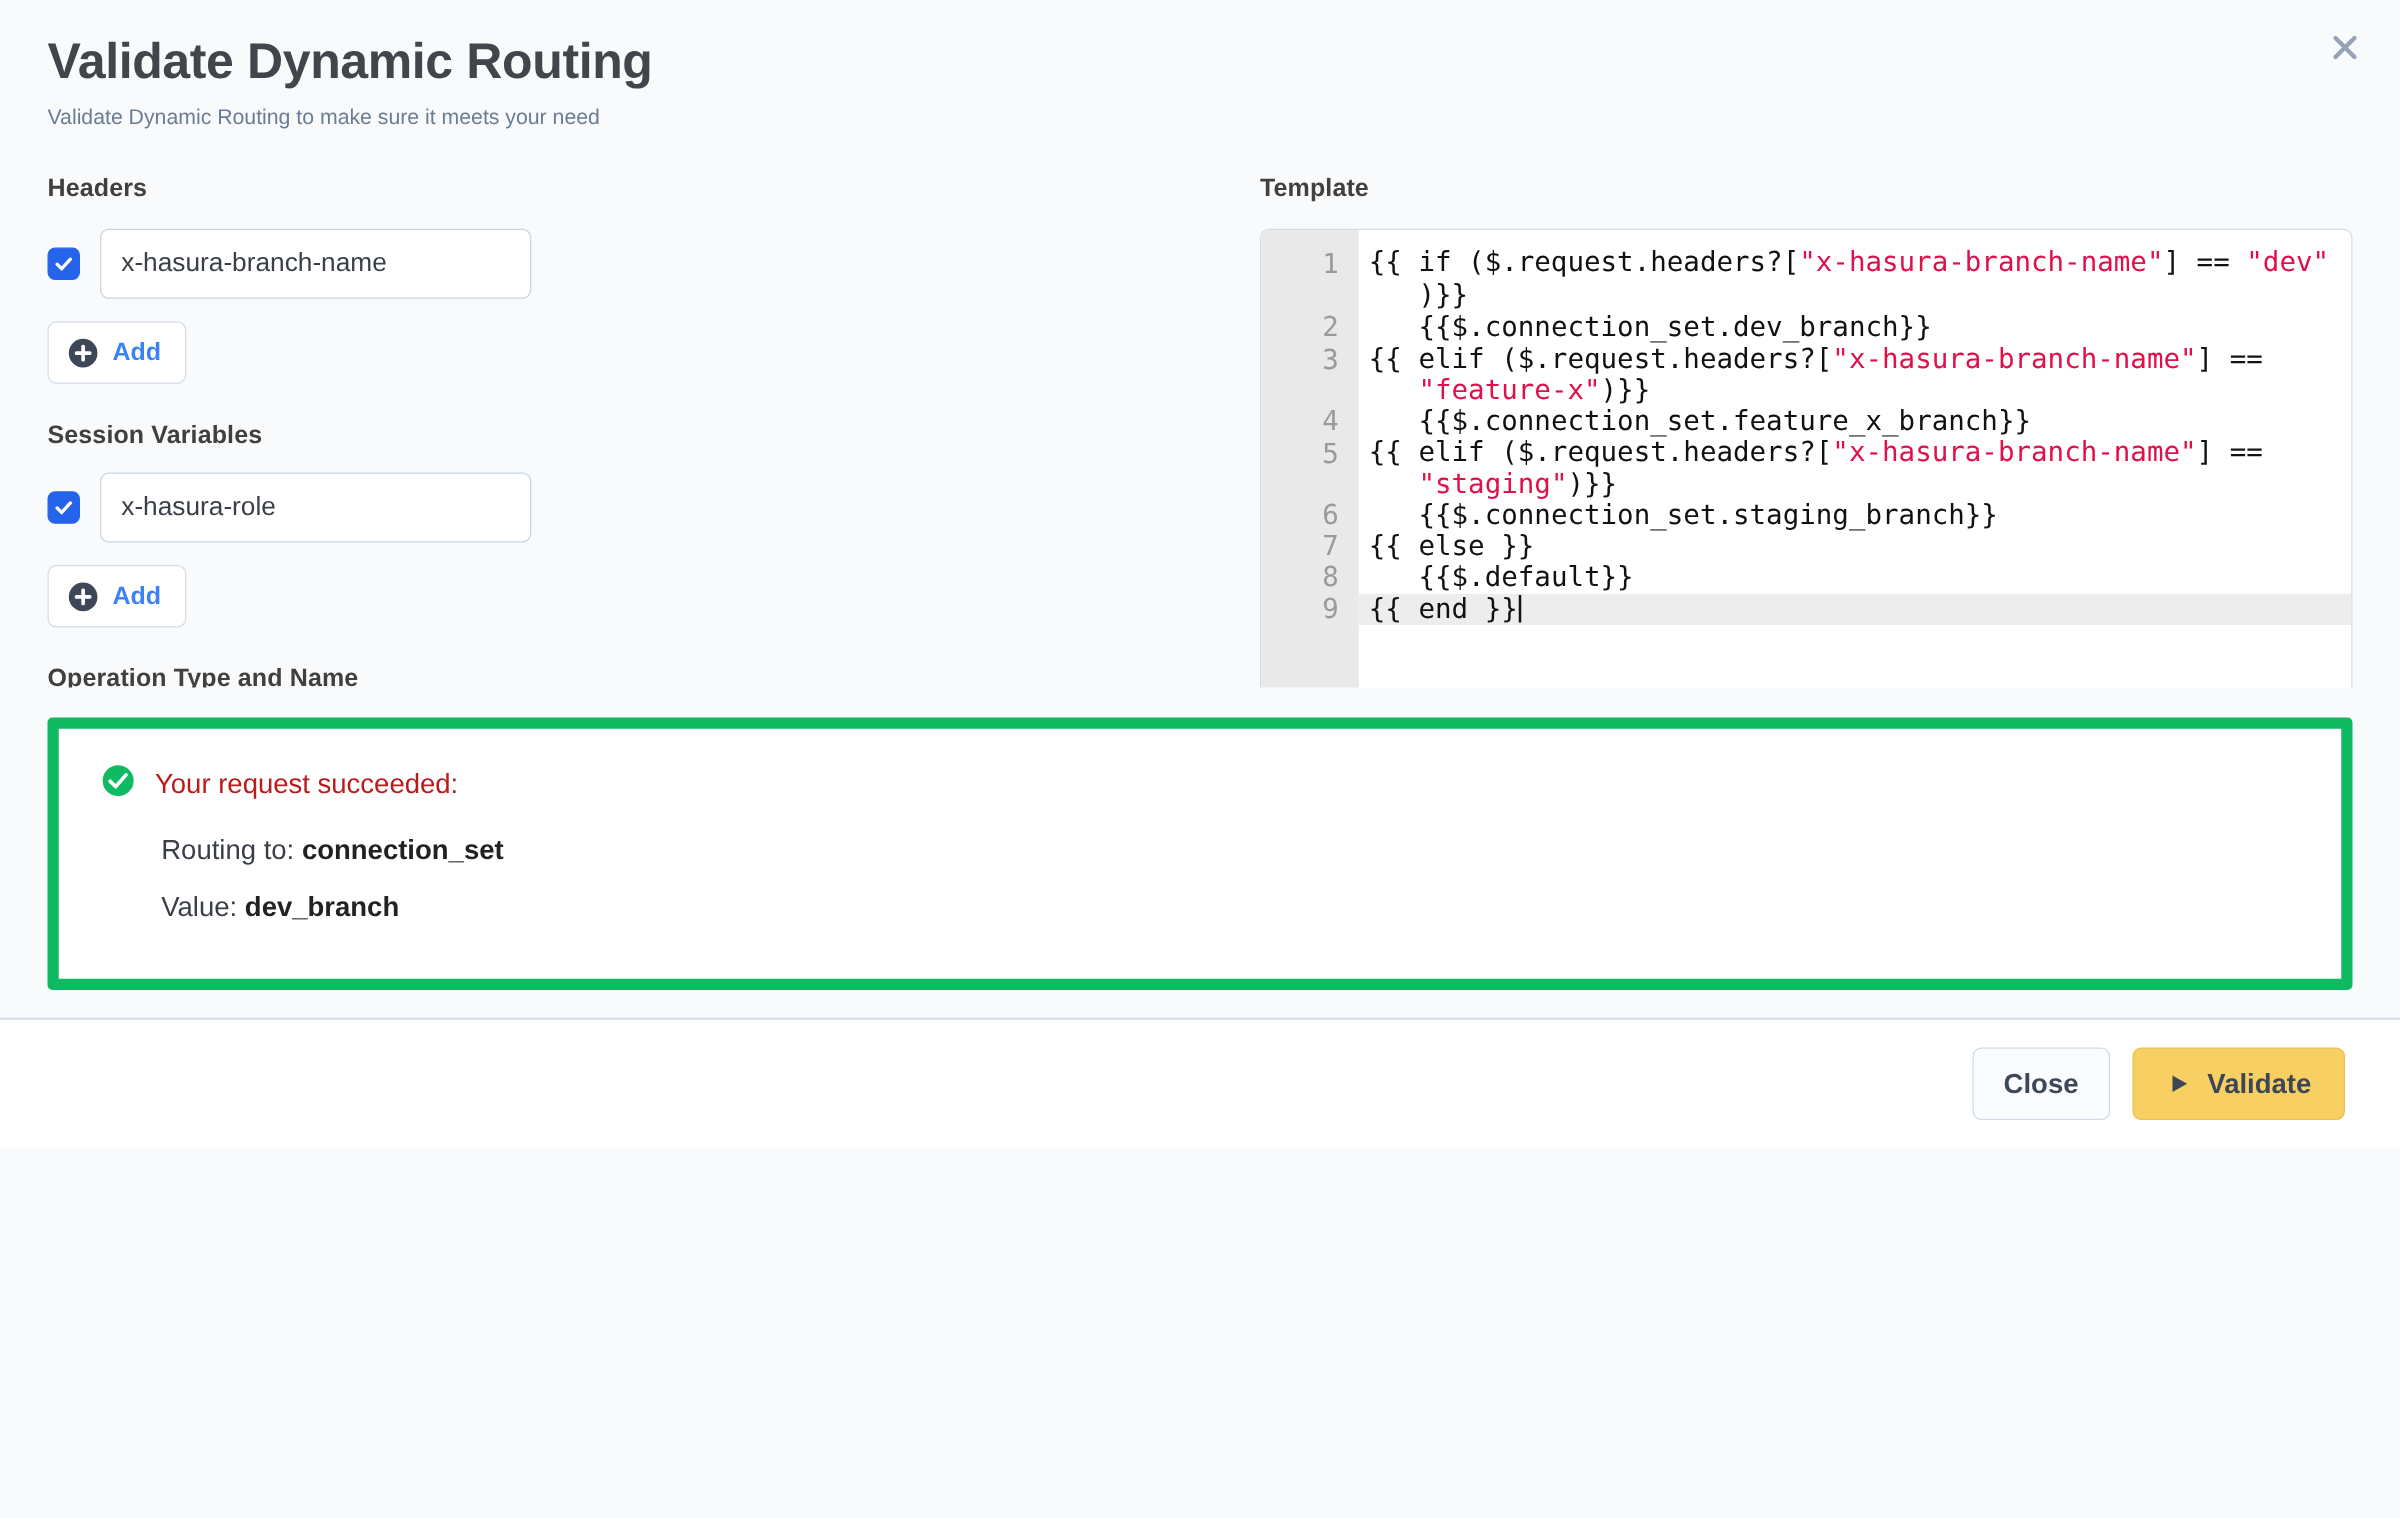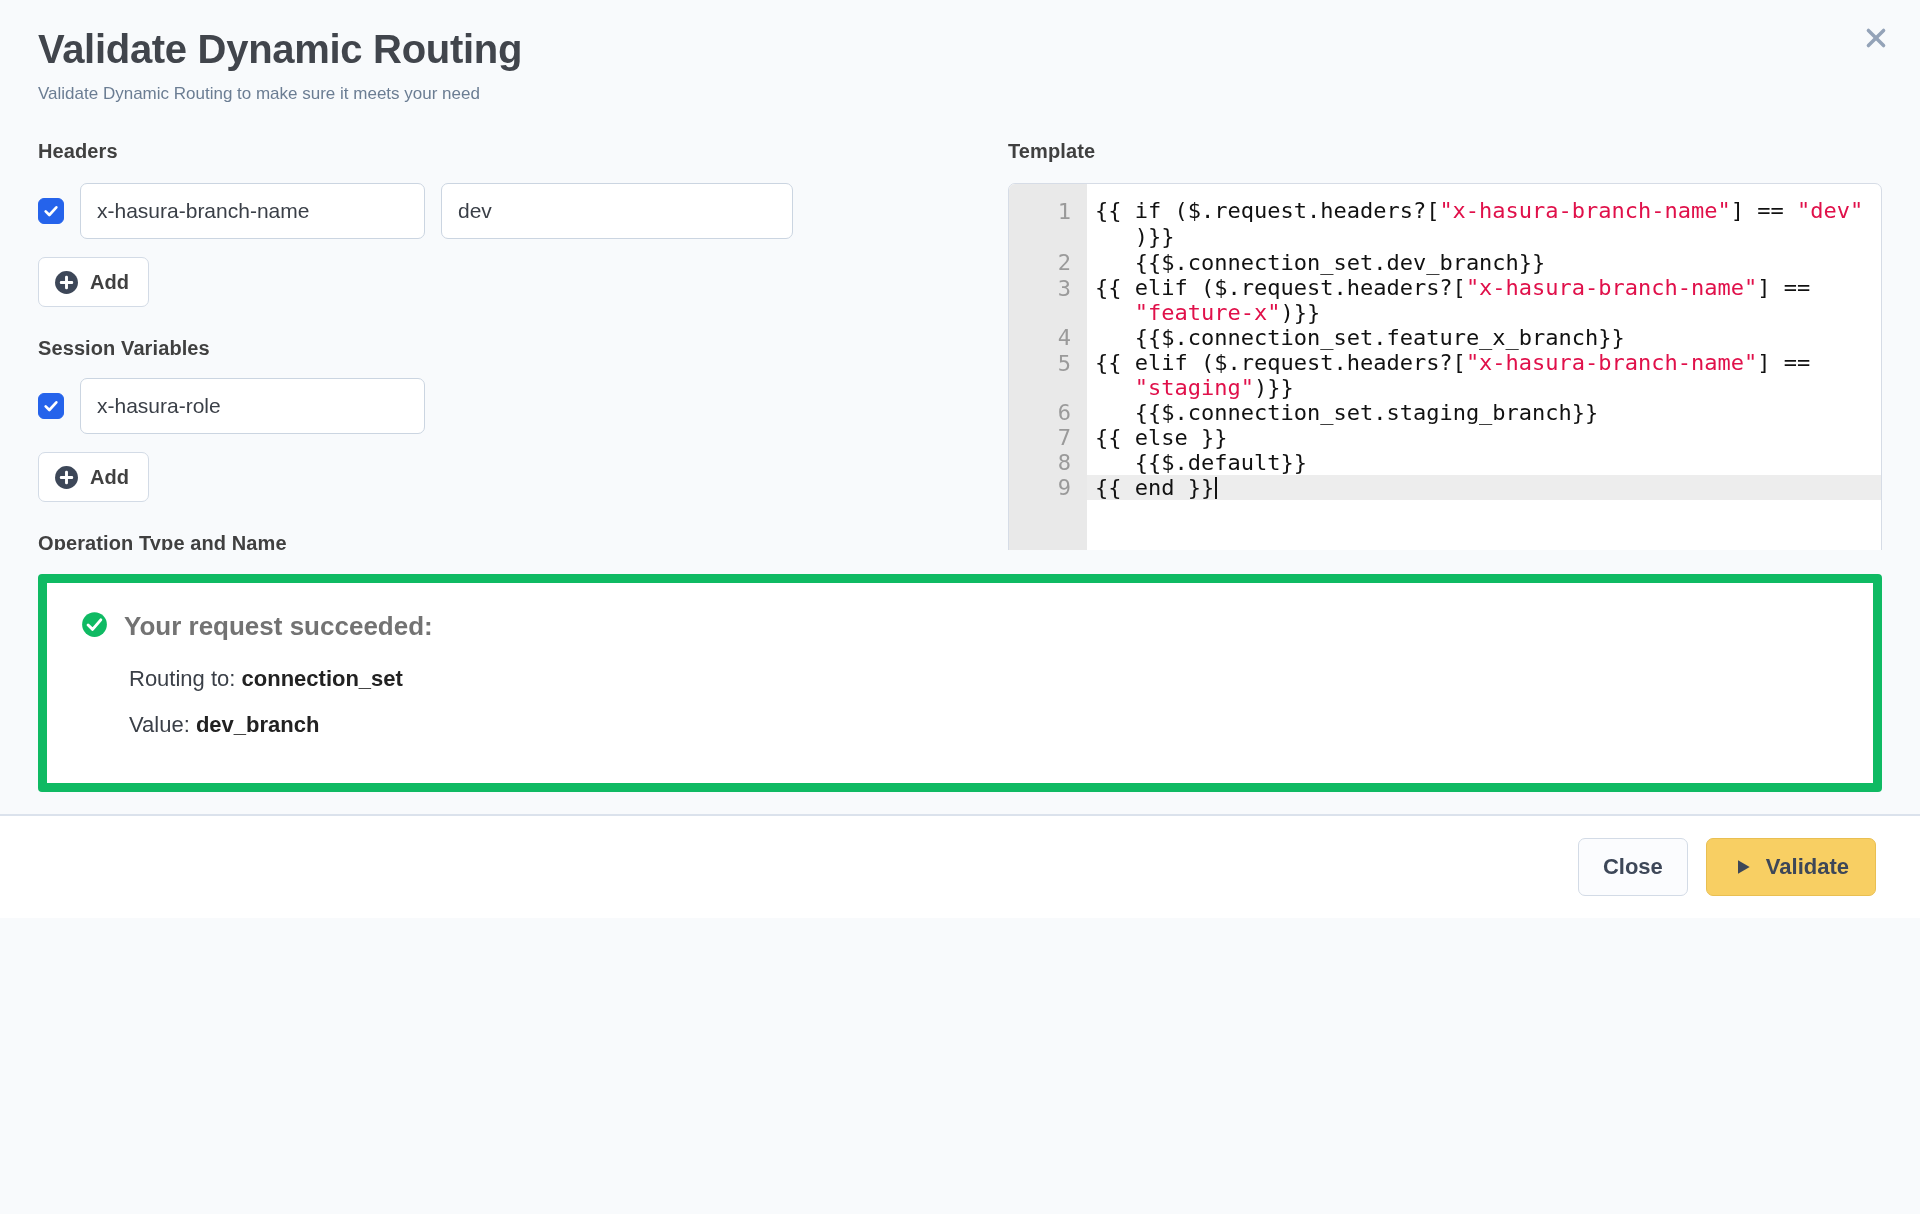--- a/index.html
+++ b/index.html
@@ -54,21 +54,21 @@
     outline: none;
   }
   .txt-input::placeholder { color: #9aa7b8; }
   .in-key { width: 345px; }
   .in-val { width: 352px; }
 
   .add-btn {
     display: inline-flex; align-items: center; gap: 11px;
     height: 50px; padding: 0 19px 0 15px;
     background: #fff; border: 1px solid #d3dbe6; border-radius: 7px;
-    font-size: 20px; font-weight: bold; color: #404040;
+    font-size: 20px; font-weight: bold; color: #3b82f6;
     cursor: pointer; font-family: "Liberation Sans", sans-serif;
     margin-bottom: 30px;
   }
   .add-btn svg { display:block; }
 
   .op-group { display: flex; align-items: stretch; border: 1px solid #cbd5e1; border-radius: 7px; width: 840px; overflow: hidden; background: #fff; }
   .op-select {
     display: flex; align-items: center; justify-content: space-between;
     width: 240px; background: #eef1f6; border-right: 1px solid #cbd5e1;
     padding: 0 20px; height: 58px; font-size: 18px; font-weight: bold;
@@ -104,21 +104,21 @@
   .str { color: #e0104a; }
   .caret { display:inline-block; width:2px; height:22px; background:#111; vertical-align:-4px; margin-left:1px; }
 
   
   .result {
     margin: 24px 38px 0 38px;
     border: 9px solid #0fba63; border-radius: 4px; background: #fff;
     padding: 28px 34px 32px 34px; height: 218px;
   }
   .result-head { display: flex; align-items: center; gap: 16px; margin-bottom: 24px; }
-  .result-head .ok-txt { font-size: 26px; font-weight: bold; color: #737373; }
+  .result-head .ok-txt { font-size: 22px; font-weight: normal; color: #b91c1c; }
   .result-line { font-size: 22px; color: #3a3f47; margin-left: 48px; margin-bottom: 20px; }
   .result-line b { color: #222; }
 
   .footer {
     height: 104px; flex: 0 0 104px; background: #ffffff;
     border-top: 2px solid #dbe2ec;
     display: flex; align-items: center; justify-content: flex-end;
     padding-right: 44px; gap: 18px; margin-top: 22px;
   }
   .btn-close {
@@ -159,21 +159,20 @@
         <div class="section-label">Headers</div>
         <div class="kv-row">
           <div class="cbox">
             <span>
               <svg width="16" height="16" viewBox="0 0 24 24" fill="none" stroke="#ffffff" stroke-width="4" stroke-linecap="round" stroke-linejoin="round">
                 <polyline points="4,12.5 9.5,18 20,6.5"></polyline>
               </svg>
             </span>
           </div>
           <input class="txt-input in-key" value="x-hasura-branch-name" style="">
-          <input class="txt-input in-val" value="dev" style="">
         </div>
         <button class="add-btn">
           <span>
             <svg width="25" height="25" viewBox="0 0 24 24">
               <circle cx="12" cy="12" r="11" fill="#3d4758"></circle>
               <rect x="10.6" y="5.6" width="2.8" height="12.8" rx="1.2" fill="#ffffff"></rect>
               <rect x="5.6" y="10.6" width="12.8" height="2.8" rx="1.2" fill="#ffffff"></rect>
             </svg>
           </span>
           <span>Add</span>

